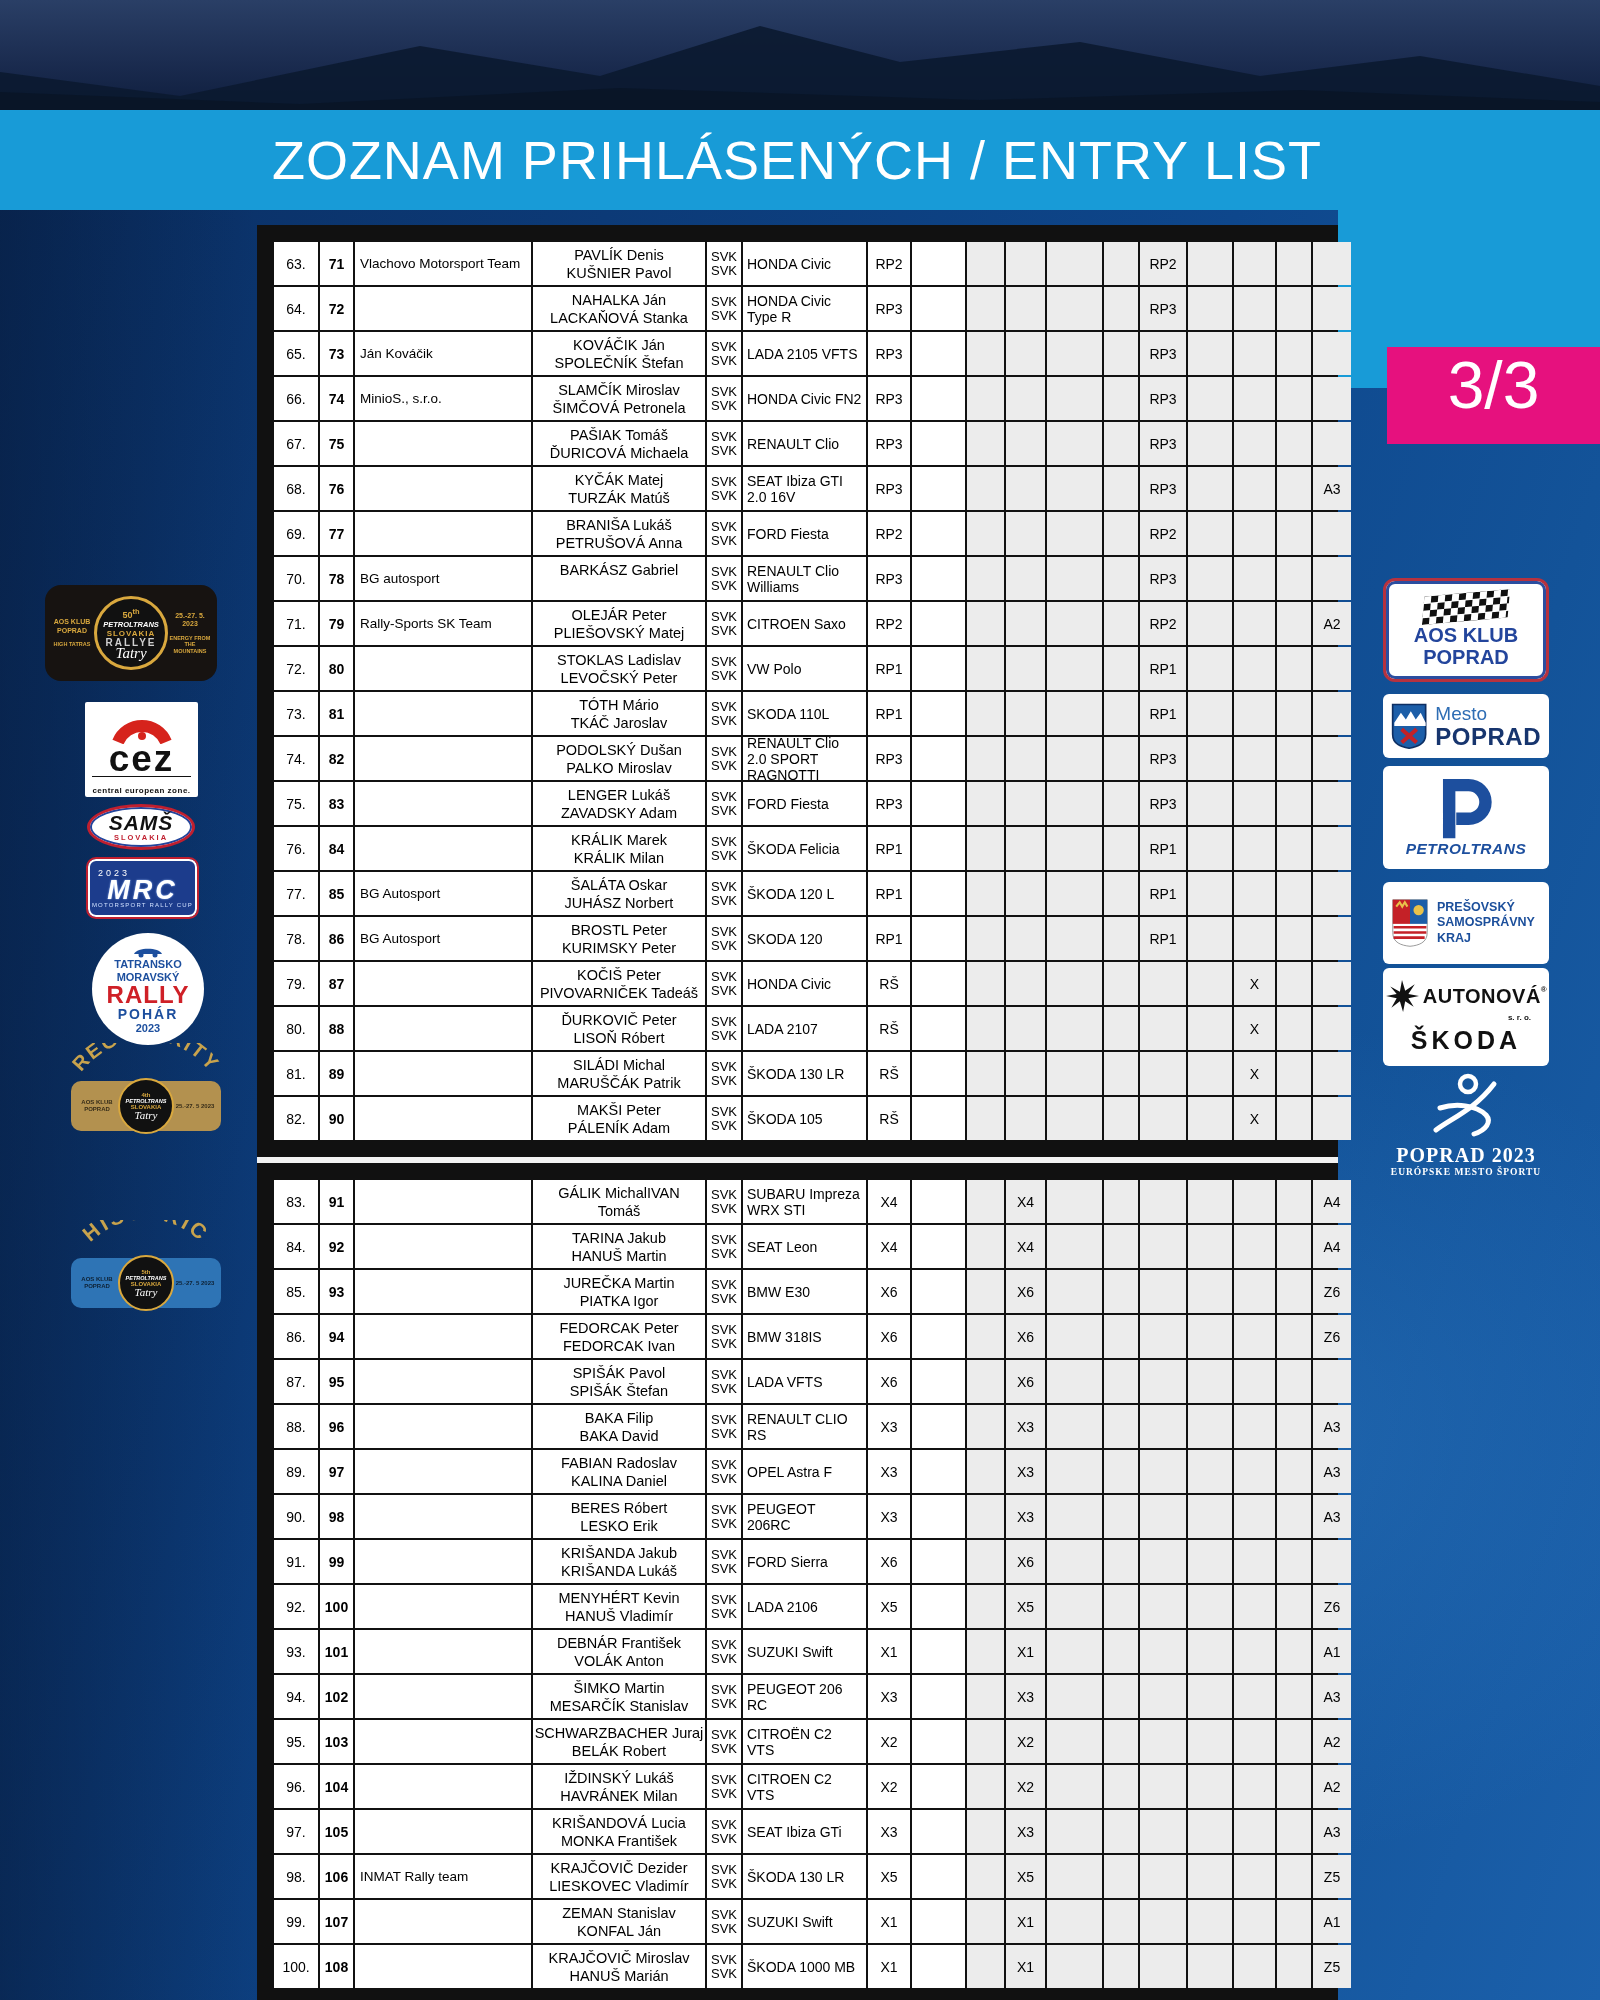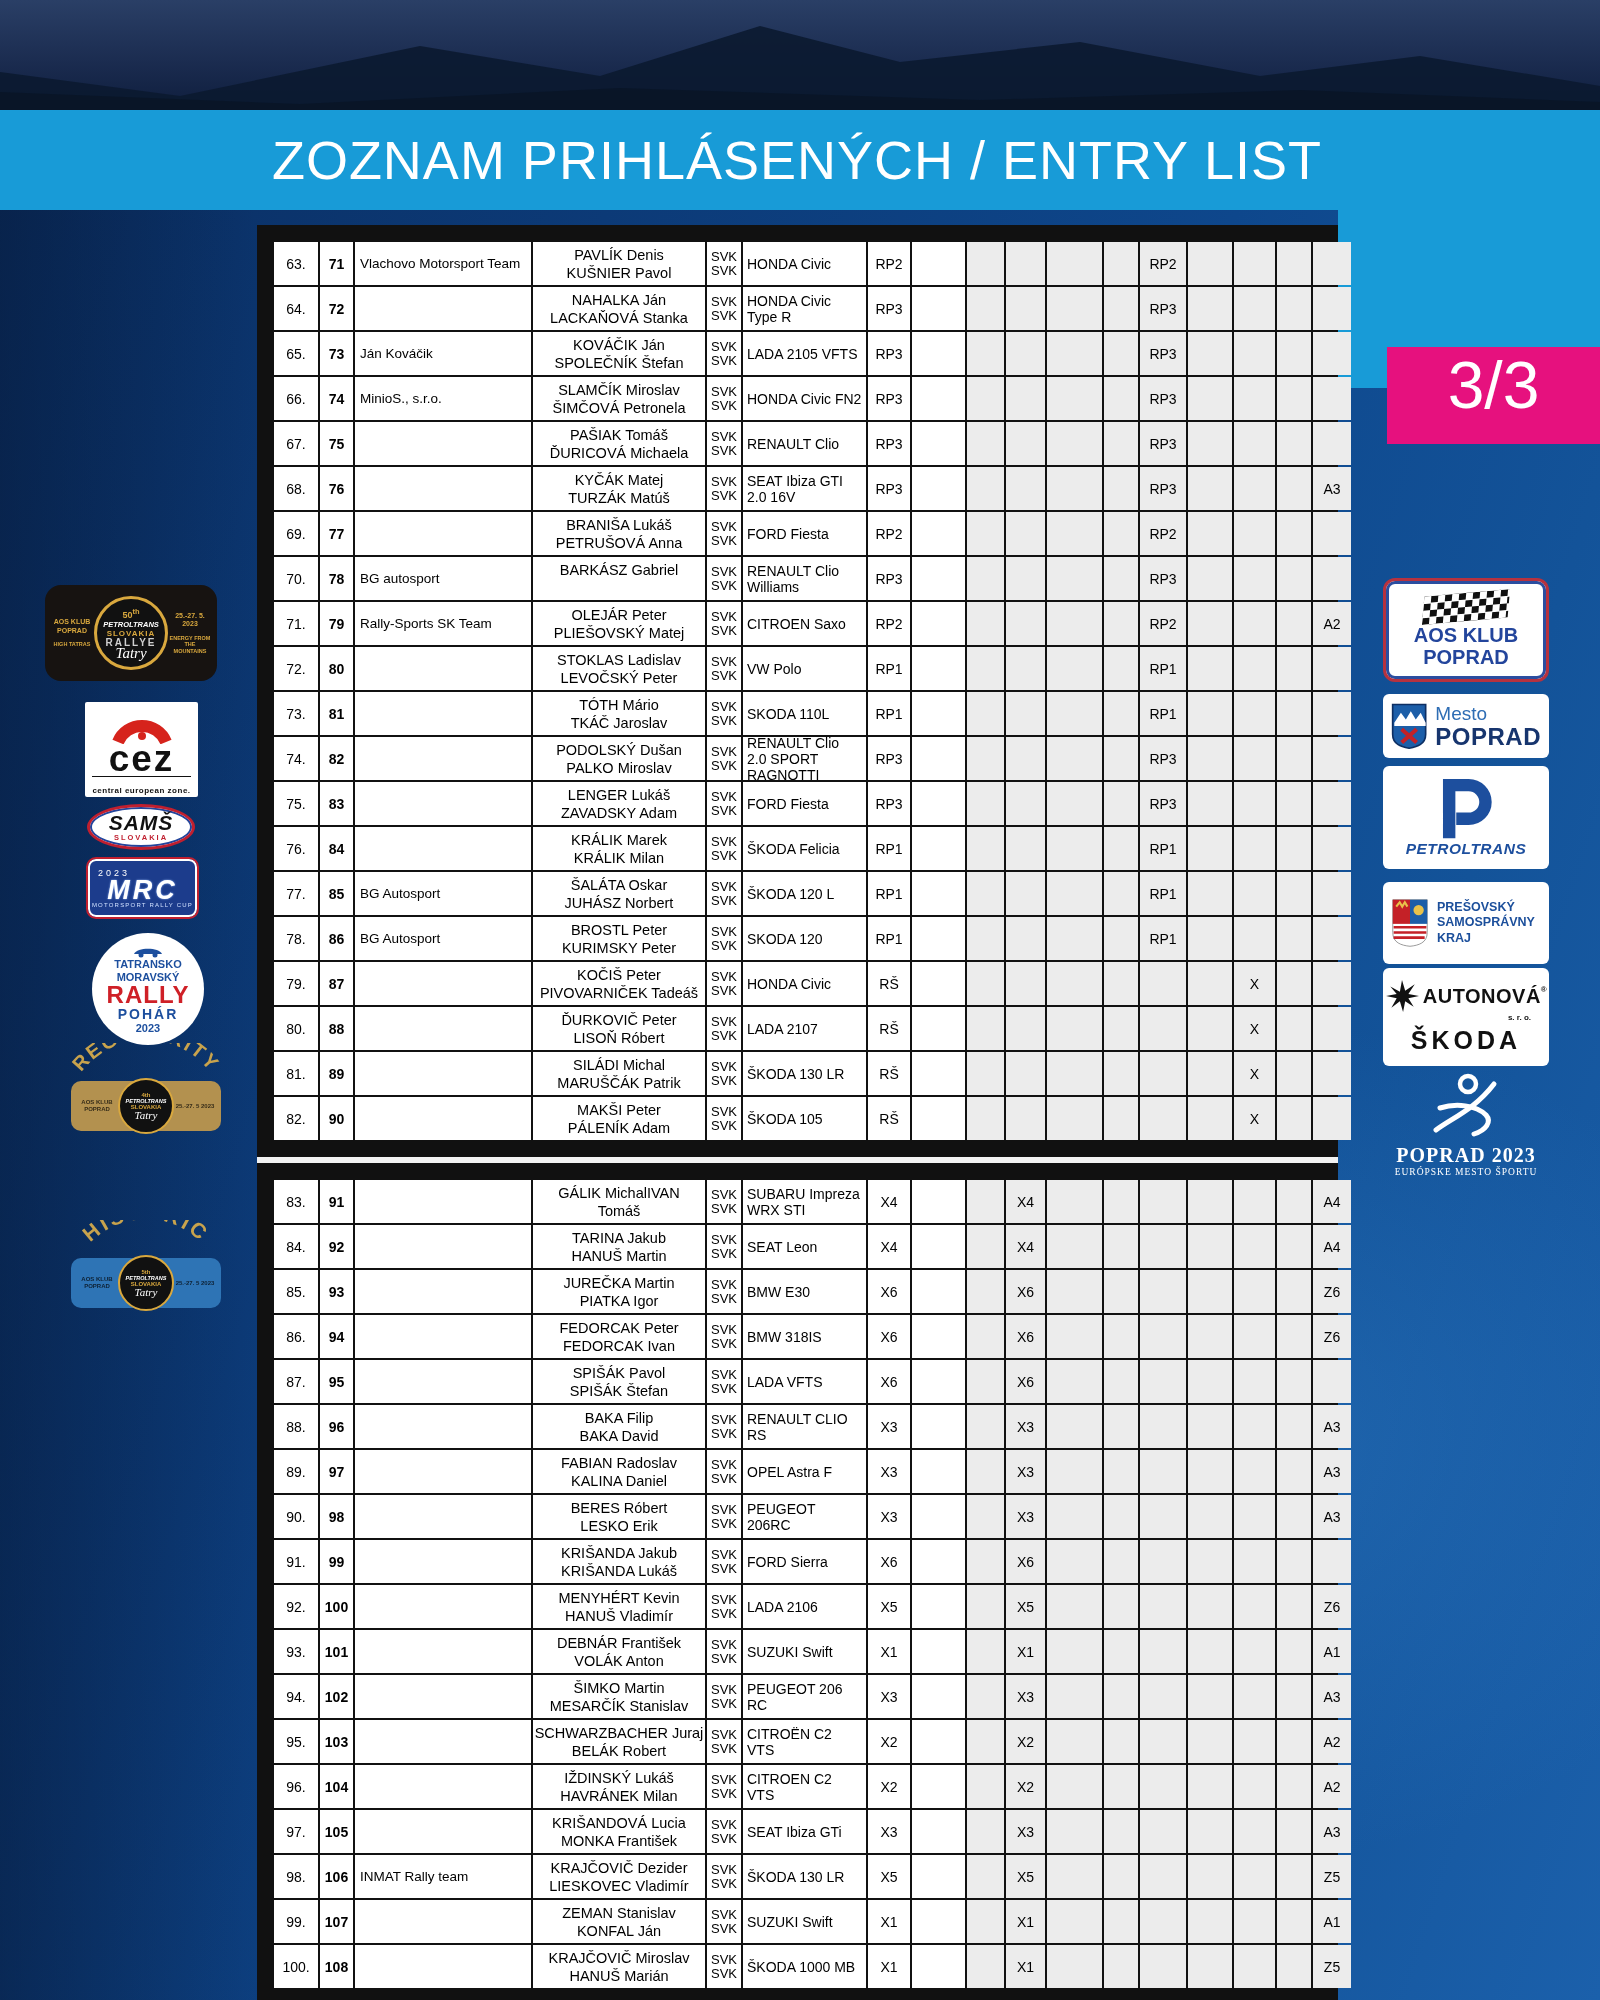--- a/index.html
+++ b/index.html
@@ -98,21 +98,21 @@
   .psk { display:flex; align-items:center; gap:8px; padding:6px 8px; }
   .psk .txt { color:#1c4f9b; font-weight:bold; font-size:12.5px; line-height:15.5px; }
   .autonova { display:flex; flex-direction:column; align-items:center; justify-content:center; }
   .autonova .row1 { display:flex; align-items:center; gap:4px; }
   .autonova .name { color:#111; font-weight:bold; font-size:20px; letter-spacing:0.5px; }
   .autonova .reg { font-size:8px; vertical-align:top; color:#111; }
   .autonova .sro { align-self:flex-end; margin-right:18px; font-size:8px; font-weight:bold; color:#111; }
   .autonova .skoda { color:#111; font-weight:bold; font-size:25px; letter-spacing:4px; margin-top:4px; }
   .pop23 { display:flex; flex-direction:column; align-items:center; color:#fff; text-align:center; }
   .pop23 .t1 { font-family:"Liberation Serif", serif; font-weight:bold; font-size:20px; letter-spacing:1px; }
-  .pop23 .t2 { font-family:"Liberation Serif", serif; font-weight:normal; font-size:9.5px; letter-spacing:1px;text-align:center; }
+  .pop23 .t2 { font-family:"Liberation Serif", serif; font-weight:bold; font-size:9.5px; letter-spacing:1px;text-align:center; }
 </style>
 </head>
 <body>
 
 <div class="topstrip">
   <svg width="1600" height="112">
     <polygon points="0,112 0,72 180,96 420,46 600,76 760,26 900,62 1080,42 1260,76 1420,56 1600,86 1600,112" fill="#0b1930" opacity="0.9"></polygon>
     <polygon points="0,112 0,92 300,104 620,88 980,100 1300,90 1600,102 1600,112" fill="#091527" opacity="0.9"></polygon>
   </svg>
 </div>

